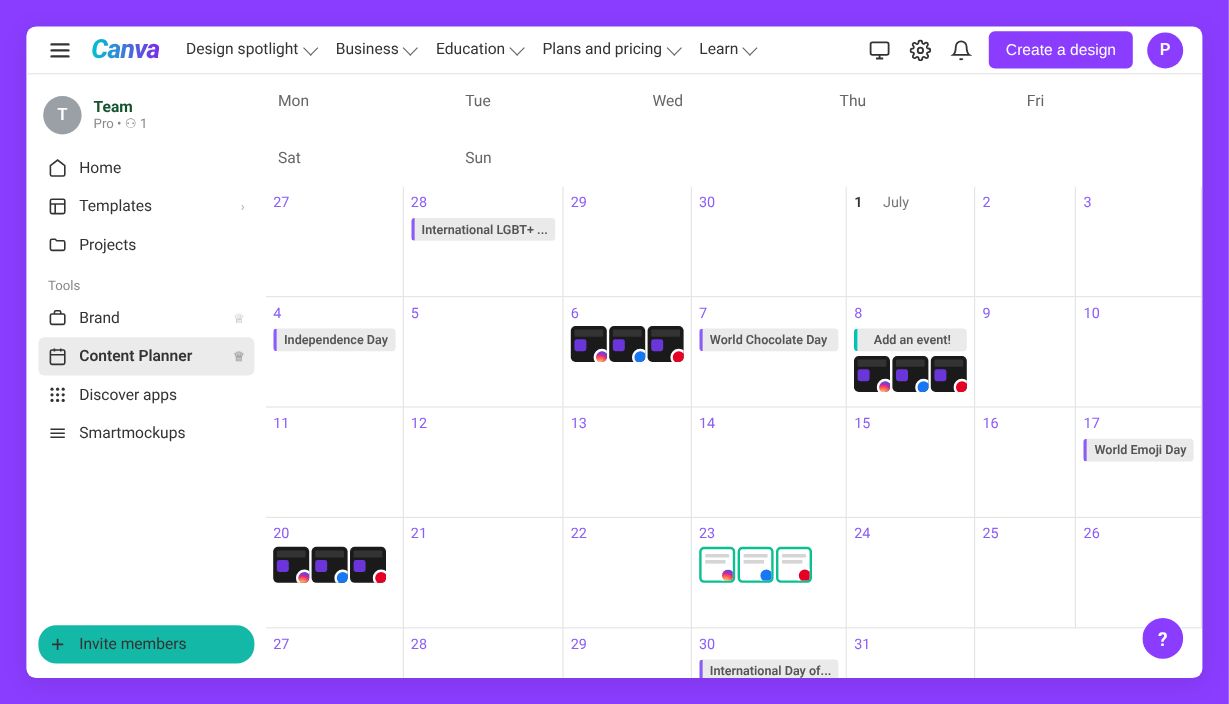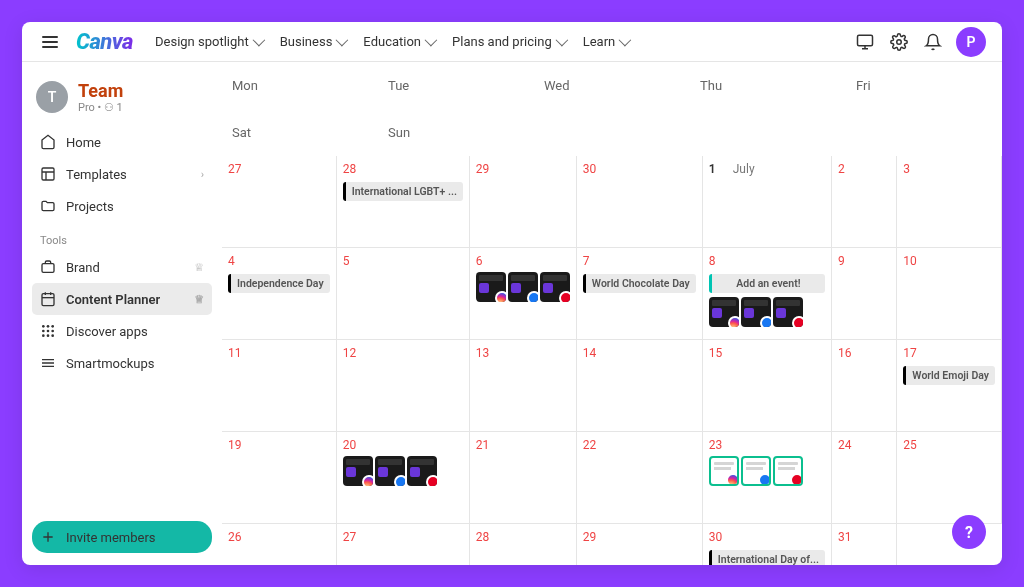--- a/index.html
+++ b/index.html
@@ -42,37 +42,37 @@
 .nav-item { font-size: 13px; color: #333; cursor: pointer; display: flex; align-items: center; gap: 4px;}
 .nav-item::after { content: ""; width: 8px; height: 8px; border-right: 1.5px solid #666; border-bottom: 1.5px solid #666; transform: rotate(45deg) translateY(-2px);}
 .topbar-right { margin-left: auto; display: flex; align-items: center; gap: 12px;}
 .icon-btn { width: 22px; height: 22px; display:flex; align-items:center; justify-content:center; cursor:pointer; color:#333;}
 .create-btn { background:#8b3dff; color:#fff; border:none; padding:8px 14px; border-radius:5px; font-size:13px; font-weight:500; cursor:pointer;}
 .avatar { width:30px; height:30px; border-radius:50%; background:#8b3dff; color:#fff; display:flex; align-items:center; justify-content:center; font-weight:600; font-size:14px;}
 .body { flex:1; display:flex; overflow:hidden;}
 .sidebar { width:200px; padding:12px 10px; display:flex; flex-direction:column; overflow:hidden;}
 .team-row{ display:flex; align-items:center; gap:10px; padding:6px 4px 12px;}
 .team-avatar{width:32px;height:32px;border-radius:50%;background:#9aa0a6;color:#fff;display:flex;align-items:center;justify-content:center;font-weight:600;font-size:14px;}
-.team-name{font-size:18px;font-weight:700;color:#c2410c;}
+.team-name{font-size:13px;font-weight:700;color:#14532d;}
 .team-sub{font-size:11px;color:#888;}
 .side-item{display:flex;align-items:center;gap:10px;padding:8px 8px;border-radius:5px;font-size:13px;color:#333;cursor:pointer;position:relative;}
 .side-item.active{background:#ebebeb;font-weight:600;}
 .side-item .suffix{margin-left:auto;color:#aaa;font-size:11px;}
 .side-section-label{font-size:11px;color:#888;padding:12px 8px 4px;}
 .side-bottom{margin-top:auto;}
 .side-invite{background:#14b8a6;border-radius:15px;}
 .calendar{flex:1;overflow:auto;padding:0;}
 .cal-head{display:grid;grid-template-columns:repeat(5,1fr);}
 .cal-head-cell{font-size:13px;color:#666;padding:16px 10px;text-align:left;}
 .cal-grid{display:grid;grid-template-columns:repeat(7,1fr);grid-auto-rows:92px;}
 .day{border:1px solid #e5e5e5;border-top:none;border-left:none;padding:6px 6px;position:relative;font-size:12px;}
-.day .num{color:#ef4444;font-size:12px;}
+.day .num{color:#8b5cf6;font-size:12px;}
 .day .num.bold{color:#333;font-weight:600;}
 .month-label{position:absolute;top:6px;left:30px;font-size:12px;color:#777;}
-.pill{display:block;background:#eaeaea;border-left:3px solid #000000;border-radius:3px;font-size:10.5px;color:#555;padding:3px 6px;white-space:nowrap;overflow:hidden;text-overflow:ellipsis;margin-top:6px;font-weight:600;}
+.pill{display:block;background:#eaeaea;border-left:3px solid #8b5cf6;border-radius:3px;font-size:10.5px;color:#555;padding:3px 6px;white-space:nowrap;overflow:hidden;text-overflow:ellipsis;margin-top:6px;font-weight:600;}
 .pill.teal{border-left-color:#00c4b3;text-align:center;}
 .thumbs{display:flex;gap:2px;margin-top:4px;}
 .thumb{width:30px;height:30px;border-radius:4px;position:relative;overflow:hidden;}
 .thumb.dark{background:#1a1a1a;}
 .thumb.paper{background:#fff;border:2px solid #0bbf8f;}
 .thumb .bar{position:absolute;top:3px;left:3px;right:3px;height:6px;background:#333;border-radius:1px;}
 .thumb.paper .bar{background:#d5d5d5;height:3px;top:4px;}
 .thumb.paper .bar2{position:absolute;top:9px;left:3px;right:6px;height:3px;background:#d5d5d5;}
 .thumb .sq{position:absolute;top:11px;left:3px;width:10px;height:10px;background:#6a36d9;border-radius:2px;}
 .thumb .badge{position:absolute;bottom:-3px;right:-3px;width:14px;height:14px;border-radius:50%;border:2px solid #fff;}
@@ -114,20 +114,21 @@
             <circle cx="12" cy="12" r="3"></circle>
             <path d="M19.4 15a1.7 1.7 0 00.3 1.8l.1.1a2 2 0 11-2.8 2.8l-.1-.1a1.7 1.7 0 00-1.8-.3 1.7 1.7 0 00-1 1.5V21a2 2 0 01-4 0v-.1a1.7 1.7 0 00-1-1.5 1.7 1.7 0 00-1.8.3l-.1.1a2 2 0 11-2.8-2.8l.1-.1a1.7 1.7 0 00.3-1.8 1.7 1.7 0 00-1.5-1H3a2 2 0 010-4h.1a1.7 1.7 0 001.5-1 1.7 1.7 0 00-.3-1.8l-.1-.1a2 2 0 112.8-2.8l.1.1a1.7 1.7 0 001.8.3h0a1.7 1.7 0 001-1.5V3a2 2 0 014 0v.1a1.7 1.7 0 001 1.5 1.7 1.7 0 001.8-.3l.1-.1a2 2 0 112.8 2.8l-.1.1a1.7 1.7 0 00-.3 1.8v0a1.7 1.7 0 001.5 1H21a2 2 0 010 4h-.1a1.7 1.7 0 00-1.5 1z"></path>
           </svg>
         </div>
       <div class="icon-btn">
           <svg width="18" height="18" viewBox="0 0 24 24" fill="none" stroke="currentColor" stroke-width="2">
             <path d="M18 8a6 6 0 10-12 0c0 7-3 9-3 9h18s-3-2-3-9"></path>
             <path d="M13.7 21a2 2 0 01-3.4 0"></path>
           </svg>
         </div>
+      <button class="create-btn">Create a design</button>
       <div class="avatar">P</div>
     </div>
   </div>
 
   <div class="body">
 
     <div class="sidebar">
       <div class="team-row">
         <div class="team-avatar">T</div>
         <div>
@@ -267,21 +268,20 @@
             </div></div>
           <div class="day"><span class="num">9</span></div>
           <div class="day"><span class="num">10</span></div>
           <div class="day"><span class="num">11</span></div>
           <div class="day"><span class="num">12</span></div>
           <div class="day"><span class="num">13</span></div>
           <div class="day"><span class="num">14</span></div>
           <div class="day"><span class="num">15</span></div>
           <div class="day"><span class="num">16</span></div>
           <div class="day"><span class="num">17</span><div class="pill">World Emoji Day</div></div>
-          <div class="day"><span class="num">19</span></div>
           <div class="day"><span class="num">20</span><div class="thumbs">
               <div class="thumb dark">
                 <div class="bar"></div>
                 <div class="sq"></div>
                 <div class="badge ig"></div>
               </div>
               <div class="thumb dark">
                 <div class="bar"></div>
                 <div class="sq"></div>
                 <div class="badge fb"></div>

